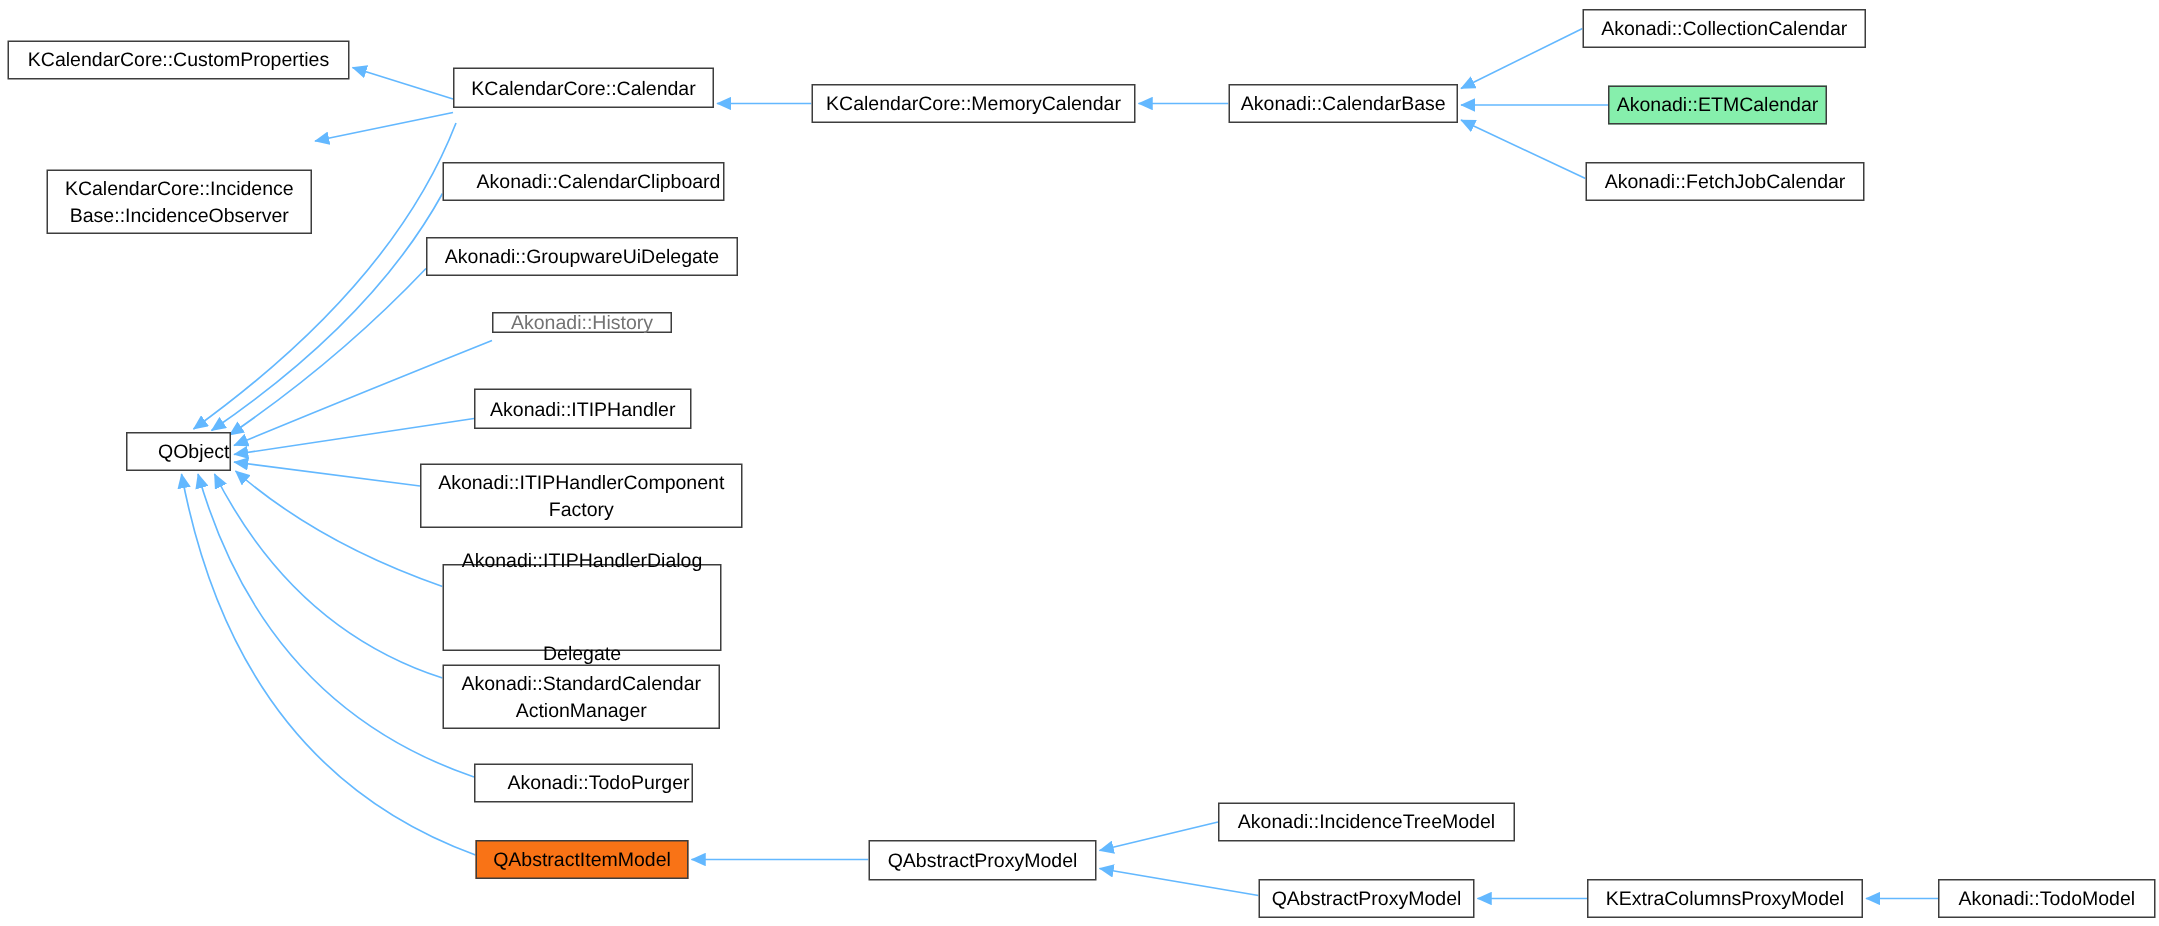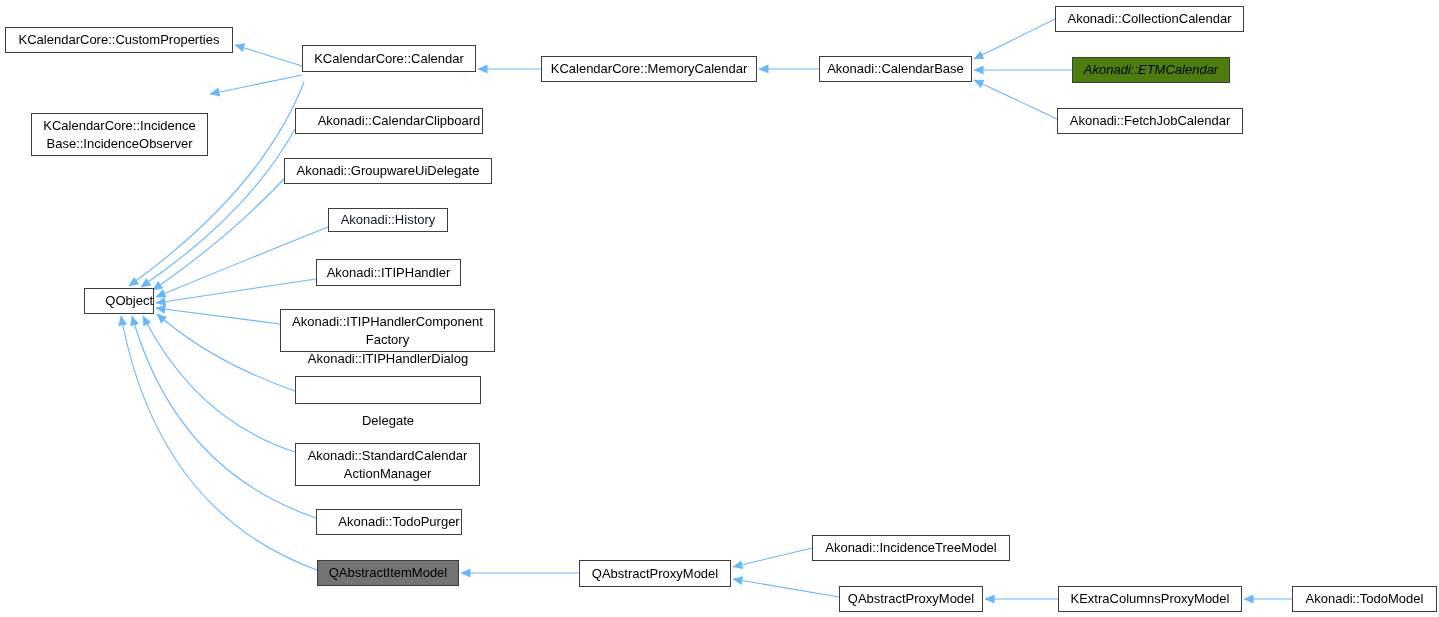--- a/index.html
+++ b/index.html
@@ -88,54 +88,54 @@
       </div>
       <div class="node" style="left: 541px; top: 56px; width: 216px; height: 26px; border-color: rgb(61, 61, 61); background: rgb(255, 255, 255); color: rgb(0, 0, 0);">
         <span>KCalendarCore::MemoryCalendar</span>
       </div>
       <div class="node" style="left: 819px; top: 56px; width: 153px; height: 26px; border-color: rgb(61, 61, 61); background: rgb(255, 255, 255); color: rgb(0, 0, 0);">
         <span>Akonadi::CalendarBase</span>
       </div>
       <div class="node" style="left: 1055px; top: 6px; width: 189px; height: 26px; border-color: rgb(61, 61, 61); background: rgb(255, 255, 255); color: rgb(0, 0, 0);">
         <span>Akonadi::CollectionCalendar</span>
       </div>
-      <div class="node" style="left: 1072px; top: 57px; width: 158px; height: 26px; border-color: rgb(61, 61, 61); background: #4d7c0f; color: rgb(0, 0, 0); font-style: italic;">
+      <div class="node" style="left: 1072px; top: 57px; width: 146px; height: 26px; border-color: rgb(61, 61, 61); background: #86efac; color: rgb(0, 0, 0);">
         <span>Akonadi::ETMCalendar</span>
       </div>
       <div class="node" style="left: 1057px; top: 108px; width: 186px; height: 26px; border-color: rgb(61, 61, 61); background: rgb(255, 255, 255); color: rgb(0, 0, 0);">
         <span>Akonadi::FetchJobCalendar</span>
       </div>
       <div class="node" style="left: 295px; top: 108px; width: 188px; height: 26px; border-color: rgb(61, 61, 61); background: rgb(255, 255, 255); color: rgb(0, 0, 0); padding-left: 20px;">
         <span>Akonadi::CalendarClipboard</span>
       </div>
       <div class="node" style="left: 284px; top: 158px; width: 208px; height: 26px; border-color: rgb(61, 61, 61); background: rgb(255, 255, 255); color: rgb(0, 0, 0);">
         <span>Akonadi::GroupwareUiDelegate</span>
       </div>
-      <div class="node" style="left: 328px; top: 208px; width: 120px; height: 24px; border-color: rgb(61, 61, 61); background: rgb(255, 255, 255); color: #0f172a;">
+      <div class="node" style="left: 328px; top: 208px; width: 120px; height: 14px; border-color: rgb(61, 61, 61); background: rgb(255, 255, 255); color: #737373;">
         <span>Akonadi::History</span>
       </div>
       <div class="node" style="left: 316px; top: 259px; width: 145px; height: 27px; border-color: rgb(61, 61, 61); background: rgb(255, 255, 255); color: rgb(0, 0, 0);">
         <span>Akonadi::ITIPHandler</span>
       </div>
       <div class="node" style="left: 280px; top: 309px; width: 215px; height: 43px; border-color: rgb(61, 61, 61); background: rgb(255, 255, 255); color: rgb(0, 0, 0);">
         <span>Akonadi::ITIPHandlerComponent</span>
         <span>Factory</span>
       </div>
-      <div class="node" style="left: 295px; top: 376px; width: 186px; height: 28px; border-color: rgb(61, 61, 61); background: rgb(255, 255, 255); color: rgb(0, 0, 0); gap: 44px;">
+      <div class="node" style="left: 295px; top: 376px; width: 186px; height: 58px; border-color: rgb(61, 61, 61); background: rgb(255, 255, 255); color: rgb(0, 0, 0); gap: 44px;">
         <span>Akonadi::ITIPHandlerDialog</span>
         <span>Delegate</span>
       </div>
       <div class="node" style="left: 295px; top: 443px; width: 185px; height: 43px; border-color: rgb(61, 61, 61); background: rgb(255, 255, 255); color: rgb(0, 0, 0);">
         <span>Akonadi::StandardCalendar</span>
         <span>ActionManager</span>
       </div>
       <div class="node" style="left: 316px; top: 509px; width: 146px; height: 26px; border-color: rgb(61, 61, 61); background: rgb(255, 255, 255); color: rgb(0, 0, 0); padding-left: 20px;">
         <span>Akonadi::TodoPurger</span>
       </div>
-      <div class="node" style="left: 317px; top: 560px; width: 142px; height: 26px; border-color: rgb(61, 61, 61); background: #737373; color: rgb(0, 0, 0); text-align: right;">
+      <div class="node" style="left: 317px; top: 560px; width: 142px; height: 26px; border-color: rgb(61, 61, 61); background: #f97316; color: rgb(0, 0, 0); text-align: right;">
         <span>QAbstractItemModel</span>
       </div>
       <div class="node" style="left: 84px; top: 288px; width: 70px; height: 26px; border-color: rgb(61, 61, 61); background: rgb(255, 255, 255); color: rgb(0, 0, 0); align-items: flex-end;">
         <span>QObject</span>
       </div>
       <div class="node" style="left: 579px; top: 560px; width: 152px; height: 27px; border-color: rgb(61, 61, 61); background: rgb(255, 255, 255); color: rgb(0, 0, 0);">
         <span>QAbstractProxyModel</span>
       </div>
       <div class="node" style="left: 812px; top: 535px; width: 198px; height: 26px; border-color: rgb(61, 61, 61); background: rgb(255, 255, 255); color: rgb(0, 0, 0);">
         <span>Akonadi::IncidenceTreeModel</span>

